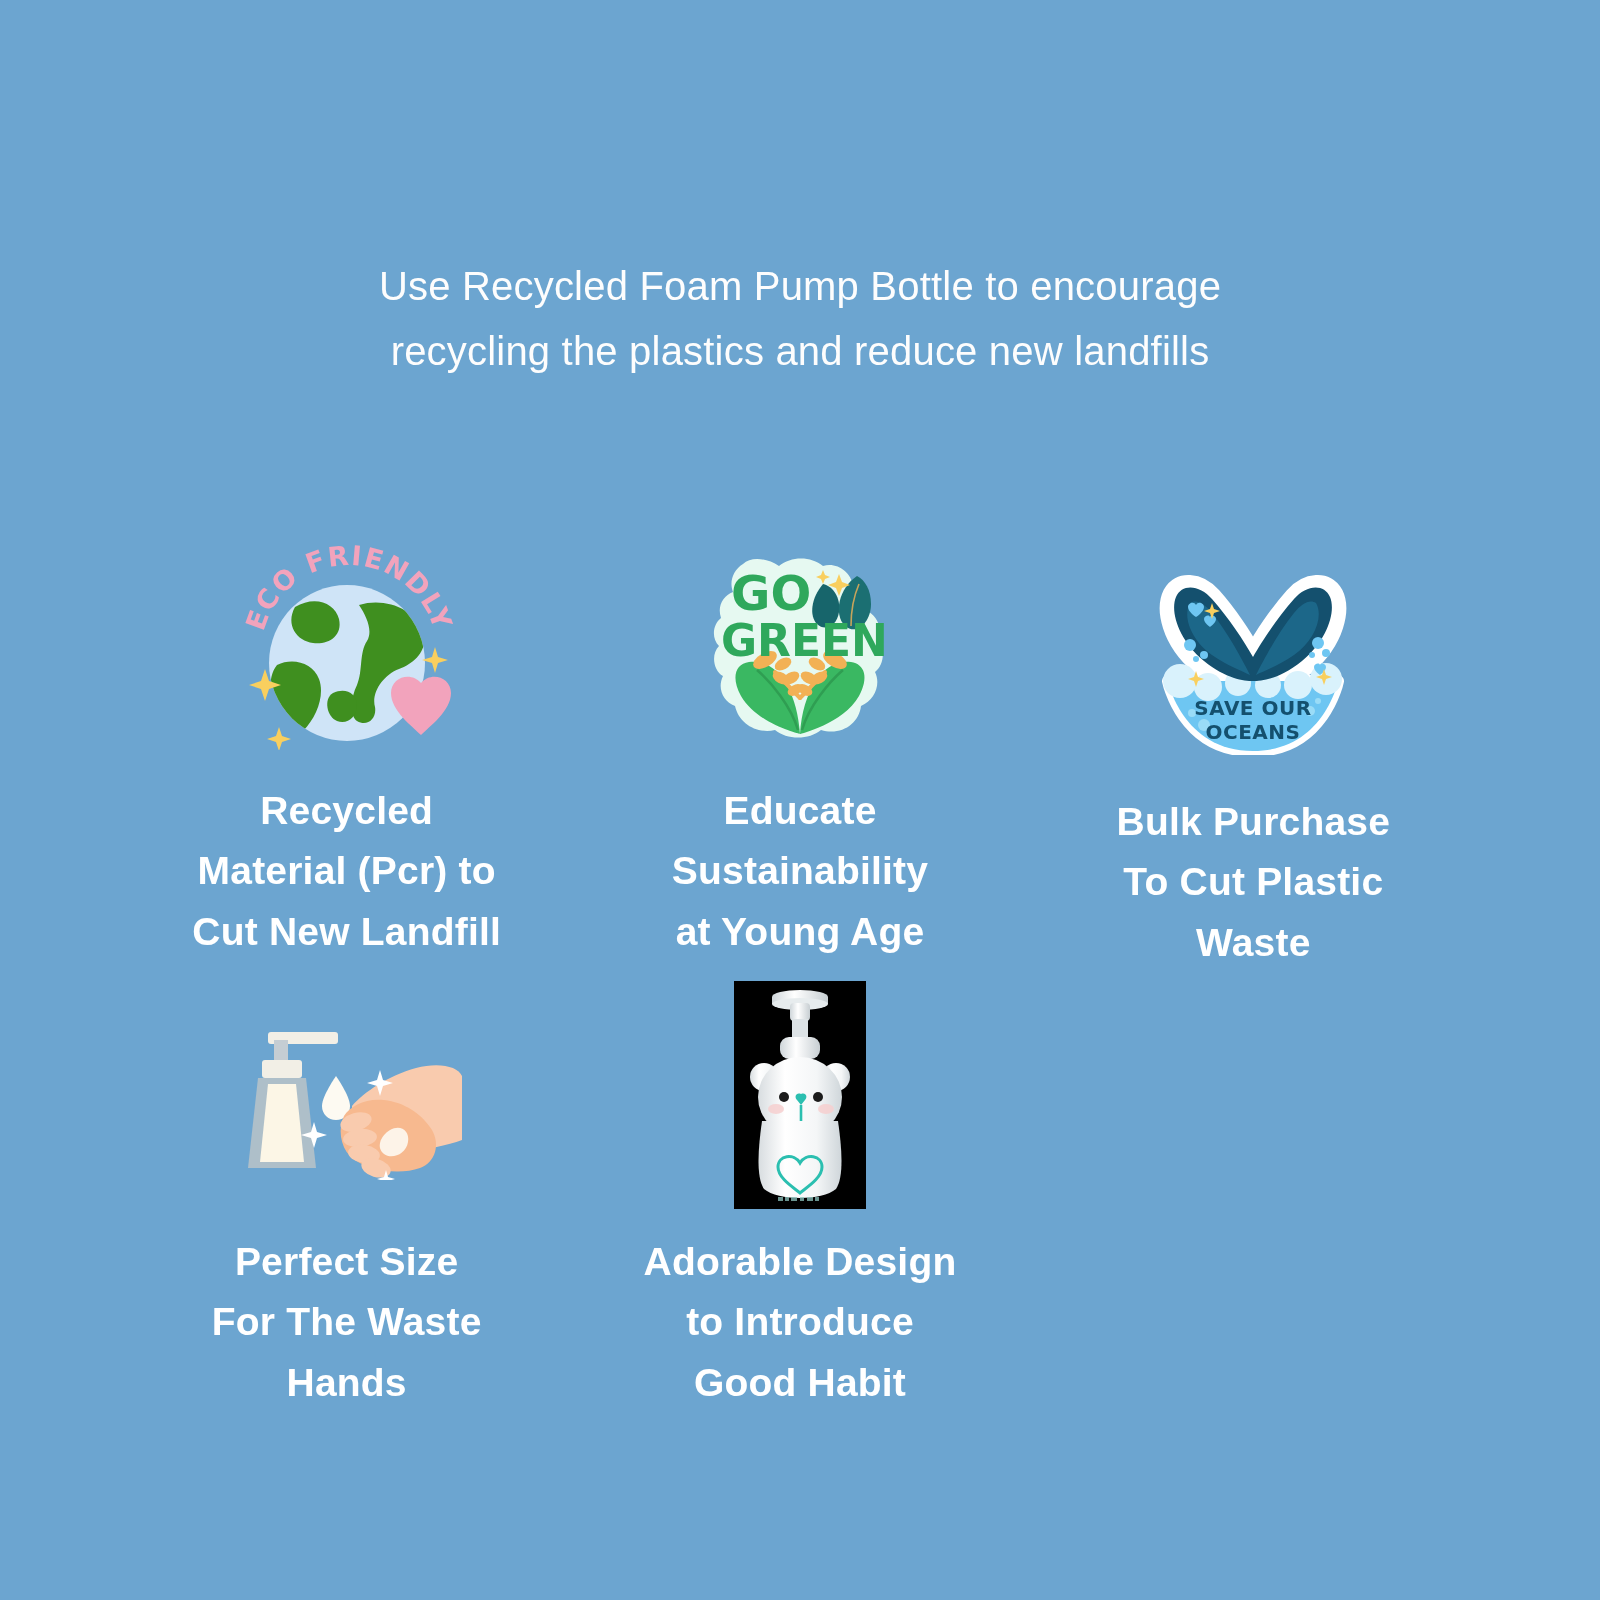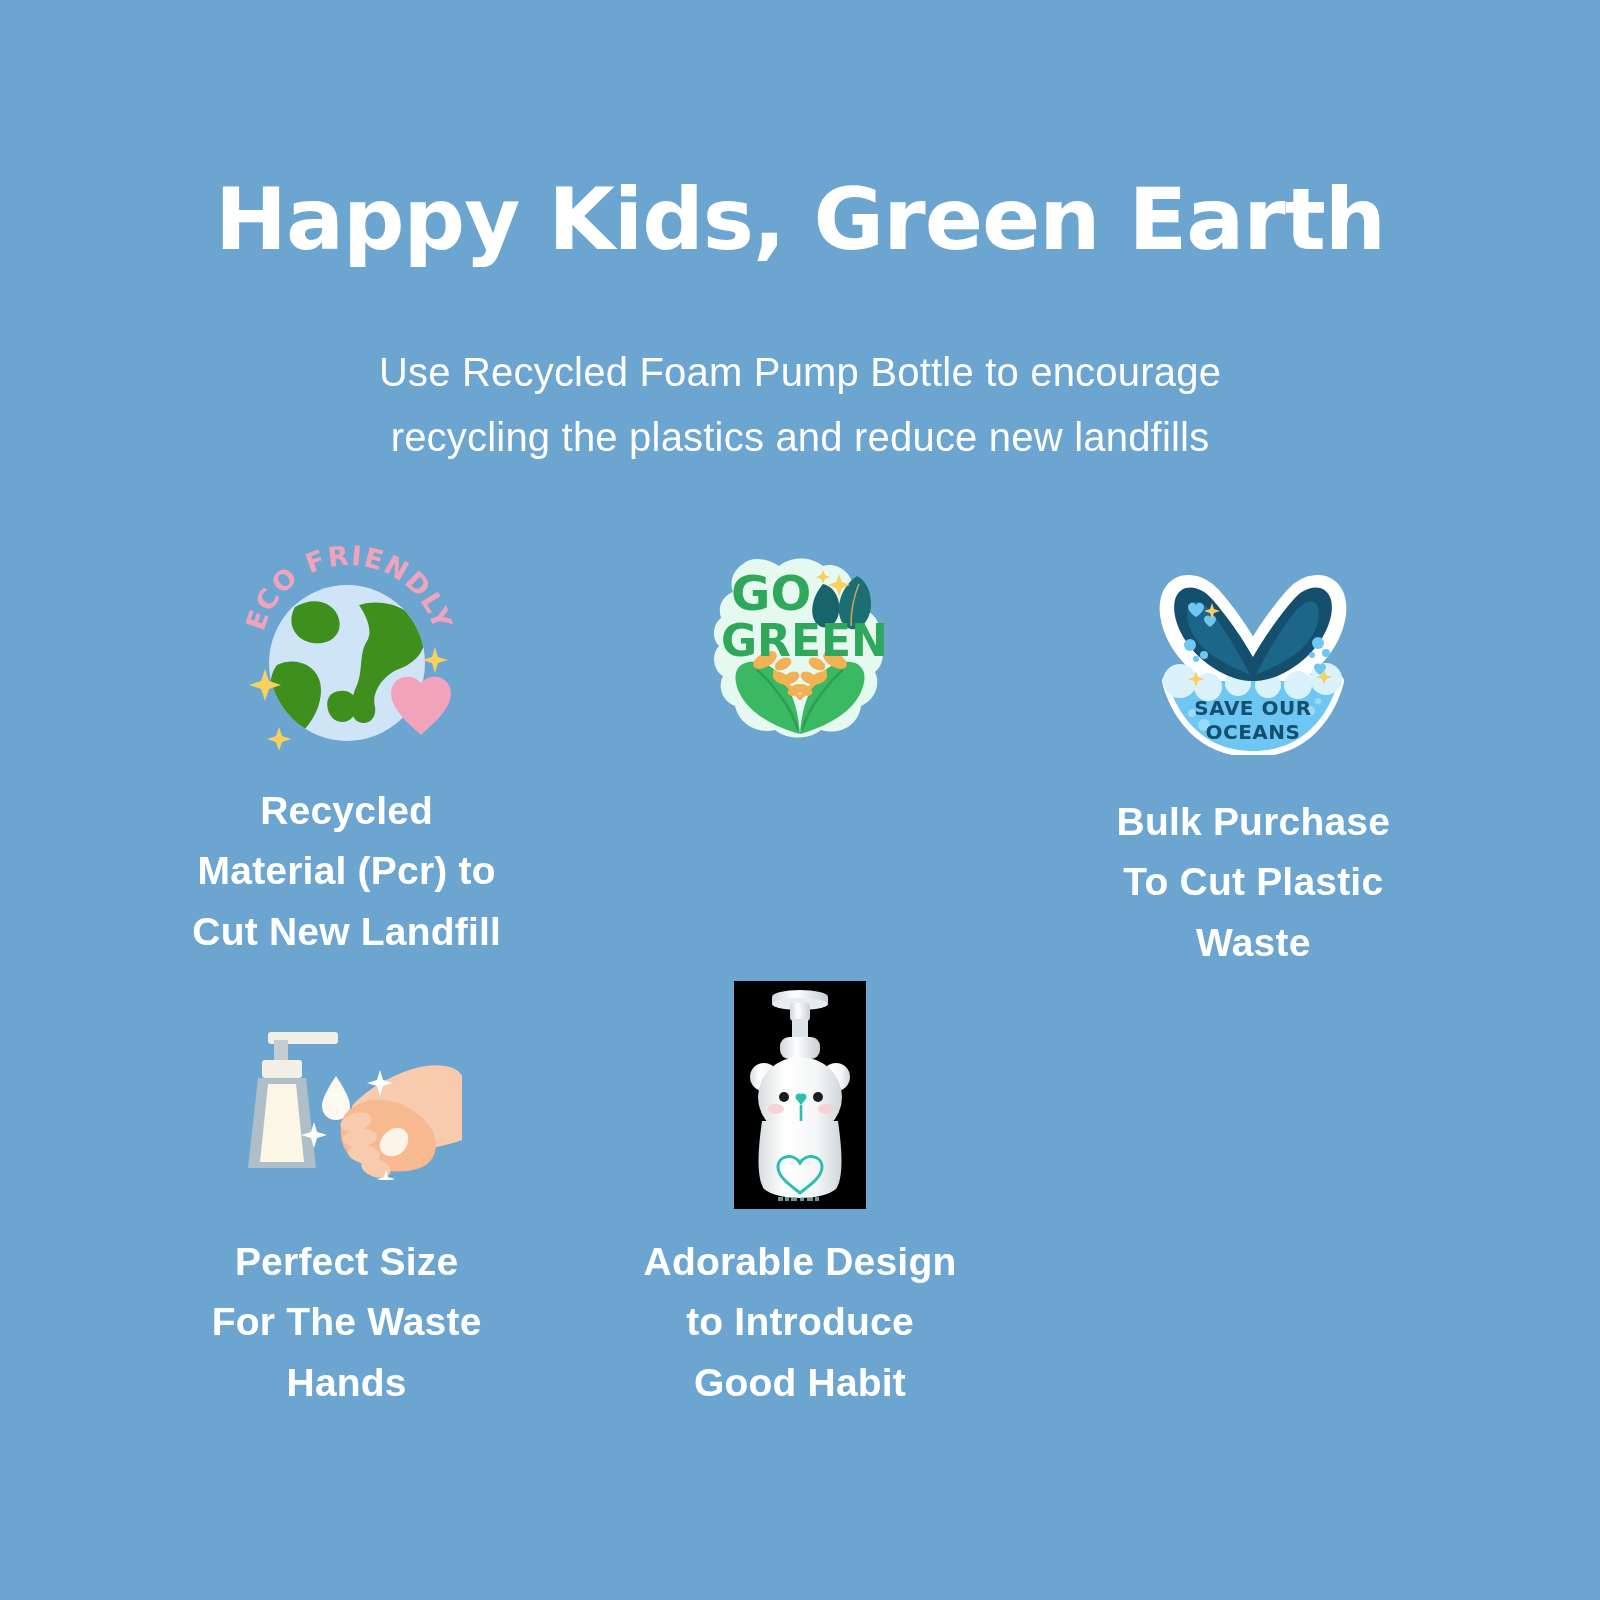--- a/index.html
+++ b/index.html
@@ -83,21 +83,20 @@
   }
   .r2 .icon-wrap { height: 230px; }
   .r2 .caption { margin-top: 22px; }
 </style>
 </head>
 <body>
 
 <div class="page">
 
   <div class="header">
-    <h1 class="title">Happy Kids, Green Earth</h1>
     <p class="subtitle">
       <span>Use Recycled Foam Pump Bottle to encourage</span><br>
       <span>recycling the plastics and reduce new landfills</span>
     </p>
   </div>
 
   <div class="grid">
 
     <div class="cell r1">
       <div class="icon-wrap">
@@ -177,20 +176,23 @@
 
           <g fill="#f9cf5e">
             <path d="M134 26 L137 34 L145 37 L137 40 L134 48 L131 40 L123 37 L131 34 Z"></path>
             <path d="M118 22 L120 27 L125 29 L120 31 L118 36 L116 31 L111 29 L116 27 Z"></path>
           </g>
 
           <text x="26" y="62" font-family="DejaVu Sans, sans-serif" font-size="48" font-weight="bold" fill="#2fa85c">GO</text>
           <text x="16" y="108" font-family="DejaVu Sans, sans-serif" font-size="44" font-weight="bold" fill="#2fa85c">GREEN</text>
         </svg>
       </div>
+      <div class="caption">Educate
+Sustainability
+at Young Age</div>
     </div>
 
     <div class="cell r2">
       <div class="icon-wrap">
         <svg width="215" height="200" viewBox="0 0 215 200">
 
           <path d="M24 38 C16 54 22 86 52 112 C76 132 96 134 107 134 C118 134 138 132 162 112
                    C192 86 198 54 190 38 C182 22 160 24 146 40 C130 58 114 82 107 96
                    C100 82 84 58 68 40 C54 24 32 22 24 38 Z" fill="#ffffff" stroke="#ffffff" stroke-width="14" stroke-linejoin="round"></path>
 

